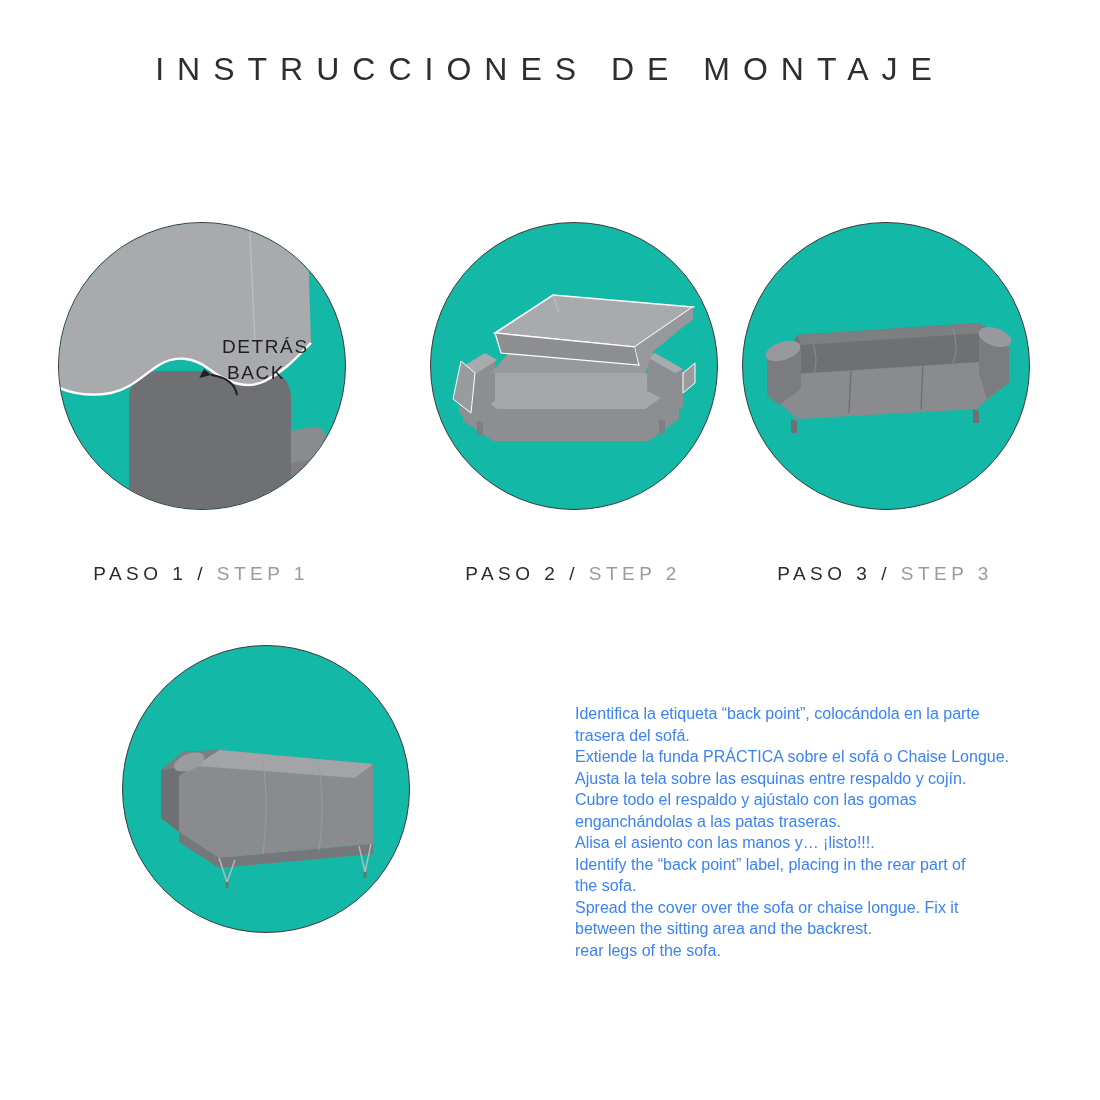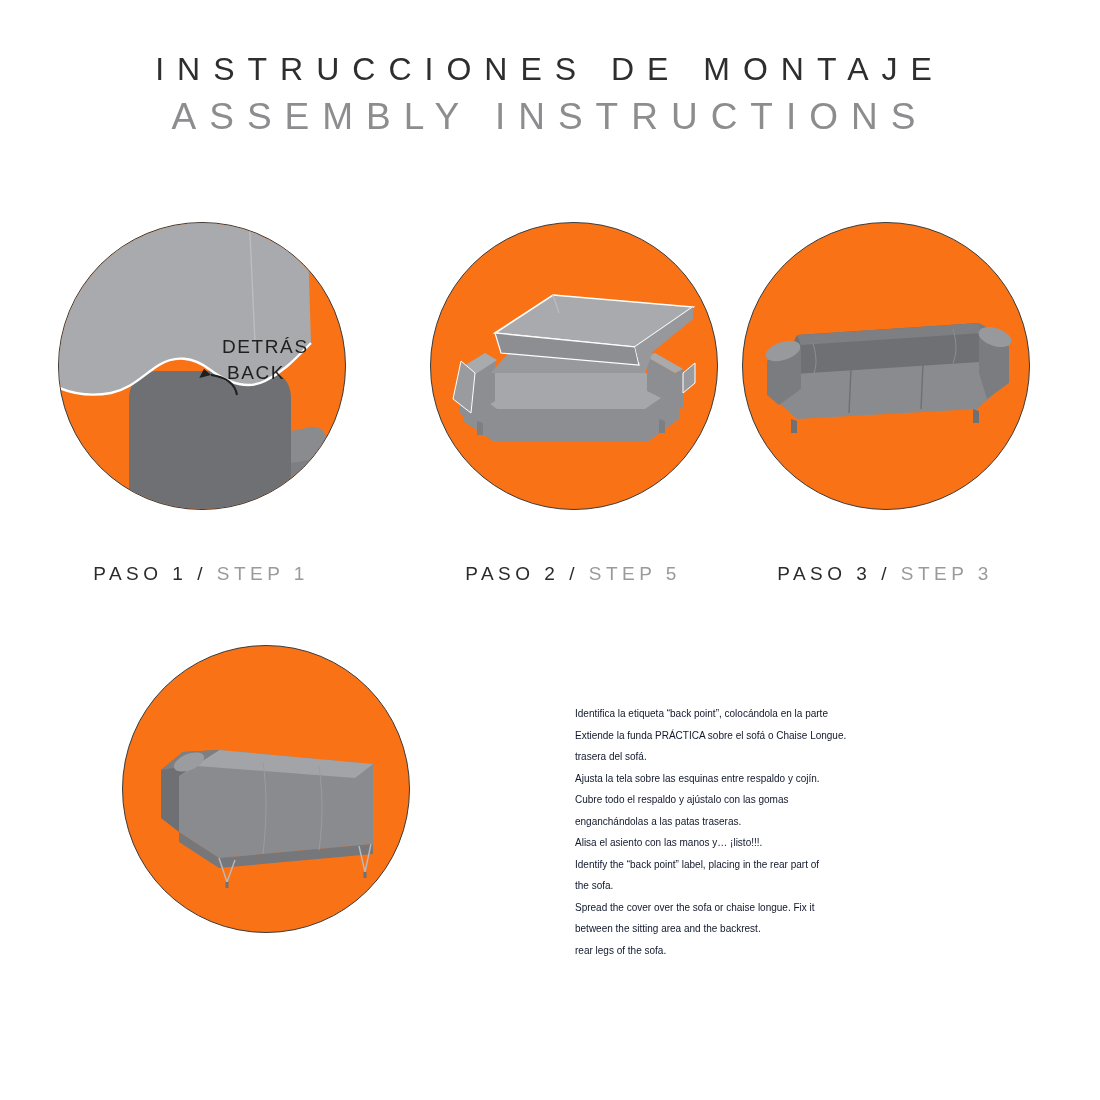--- a/index.html
+++ b/index.html
@@ -45,21 +45,21 @@
     white-space: nowrap;
     margin-top: 6px;
   }
 
   
   .circle {
     position: absolute;
     border-radius: 50%;
     border: 1.4px solid #3a3a3a;
     overflow: hidden;
-    background: #f97316;
+    background: #14b8a6;
   }
   .c1 { left: 58px;  top: 222px; width: 286px; height: 286px; }
   .c2 { left: 430px; top: 222px; width: 286px; height: 286px; }
   .c3 { left: 742px; top: 222px; width: 286px; height: 286px; }
   .c4 { left: 122px; top: 645px; width: 286px; height: 286px; }
 
   .circle svg { display: block; width: 100%; height: 100%; }
 
   
   .caption {
@@ -77,23 +77,23 @@
   .cap2 { left: 408px; top: 563px; }
   .cap3 { left: 720px; top: 563px; }
   .cap4 { left: 100px; top: 986px; }
 
   
   .instructions {
     position: absolute;
     left: 575px;
     top: 703px;
     width: 452px;
-    font-size: 10px;
+    font-size: 16px;
     line-height: 21.5px;
-    color: #0f172a;
+    color: #3b82f6;
   }
   .instructions p { margin: 0; }
   .instructions .block-en { }
 
   
   .label-text {
     font-size: 10px;
     letter-spacing: 0.4px;
     fill: #2b2b2b;
   }
@@ -110,21 +110,20 @@
     font-weight: 400;
   }
 </style>
 </head>
 <body>
 
 <div class="page">
 
   <div class="title-block">
     <div class="title-es">INSTRUCCIONES DE MONTAJE</div>
-    <div class="title-en">ASSEMBLY INSTRUCTIONS</div>
   </div>
 
   <div class="circle c1">
     <svg viewBox="0 0 286 286" xmlns="http://www.w3.org/2000/svg">
 
       <g>
         <path d="M70 300 L70 175 C70 158 84 148 100 148 L205 148 C222 148 232 158 232 176 L232 300 Z" fill="#6f7073"></path>
 
         <path d="M232 210 L232 300 L268 300 L268 232 C268 222 262 214 252 212 Z" fill="#7e7f82"></path>
         <path d="M232 208 L252 204 C262 202 268 210 268 220 L268 234 L232 240 Z" fill="#8a8b8e"></path>
@@ -195,21 +194,21 @@
       </g>
 
       <path d="M30 138 L22 176 L40 190 L44 150 Z" fill="#9a9b9e" stroke="#ffffff" stroke-width="1"></path>
       <path d="M252 150 L264 140 L264 160 L252 170 Z" fill="#9a9b9e" stroke="#ffffff" stroke-width="1"></path>
     </svg>
   </div>
 
   <div class="caption cap2">
     <span class="es">PASO 2</span>
     <span class="sep">/</span>
-    <span class="en">STEP 5</span>
+    <span class="en">STEP 2</span>
   </div>
 
   <div class="circle c3">
     <svg viewBox="0 0 286 286" xmlns="http://www.w3.org/2000/svg">
       <g>
 
         <path d="M36 150 L54 112 L236 100 L252 134 L252 150 L36 166 Z" fill="#6f7073"></path>
 
         <path d="M54 112 L236 100 L240 110 L58 122 Z" fill="#7e7f82"></path>
 
@@ -262,22 +261,22 @@
         <path d="M140 116 C144 144 144 172 140 208" stroke="#9b9c9f" stroke-width="1" fill="none"></path>
         <path d="M196 120 C200 148 200 176 196 204" stroke="#9b9c9f" stroke-width="1" fill="none"></path>
       </g>
     </svg>
   </div>
 
 
   <div class="instructions">
     <div class="block-es">
       <p>Identifica la etiqueta “back point”, colocándola en la parte</p>
+      <p>trasera del sofá.</p>
       <p>Extiende la funda PRÁCTICA sobre el sofá o Chaise Longue.</p>
-      <p>trasera del sofá.</p>
       <p>Ajusta la tela sobre las esquinas entre respaldo y cojín.</p>
       <p>Cubre todo el respaldo y ajústalo con las gomas</p>
       <p>enganchándolas a las patas traseras.</p>
       <p>Alisa el asiento con las manos y… ¡listo!!!.</p>
     </div>
     <div class="block-en">
       <p>Identify the “back point” label, placing in the rear part of</p>
       <p>the sofa.</p>
       <p>Spread the cover over the sofa or chaise longue. Fix it</p>
       <p>between the sitting area and the backrest.</p>

